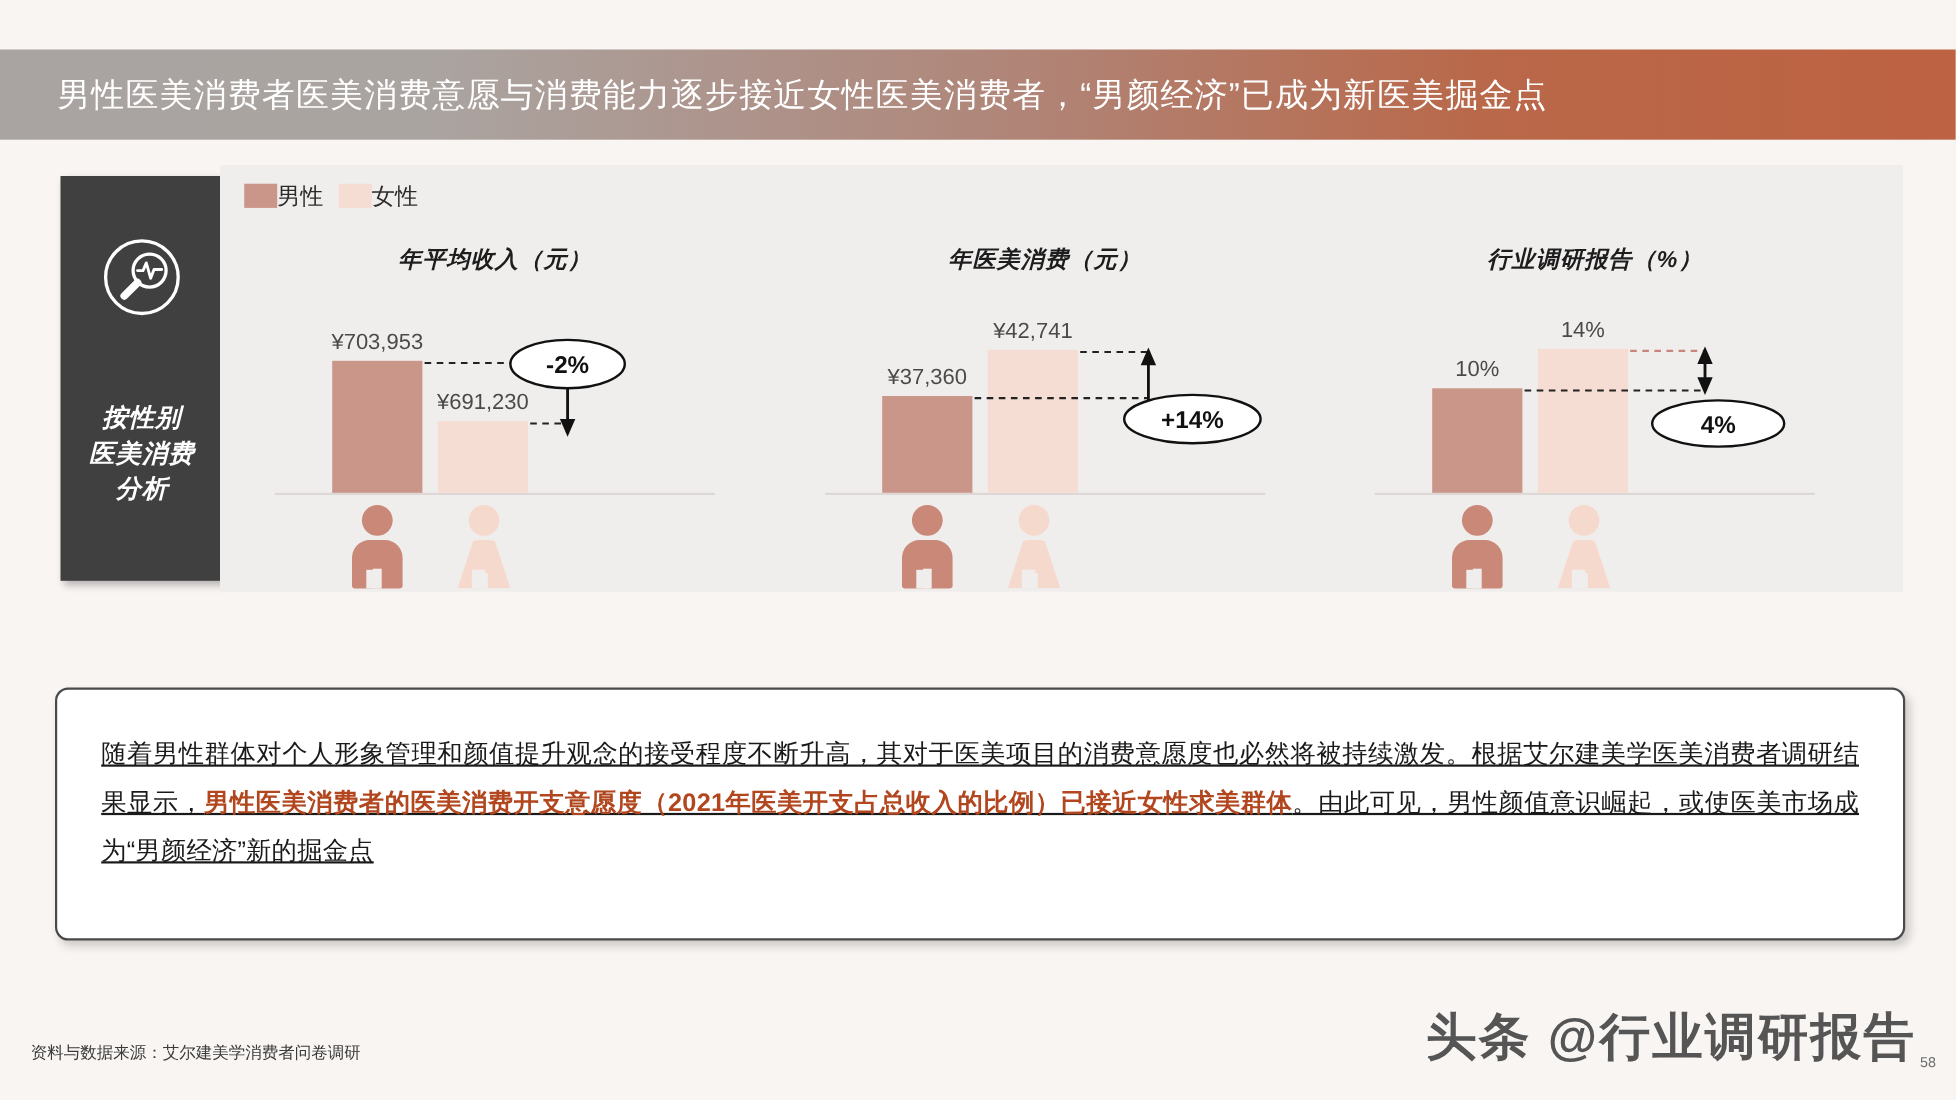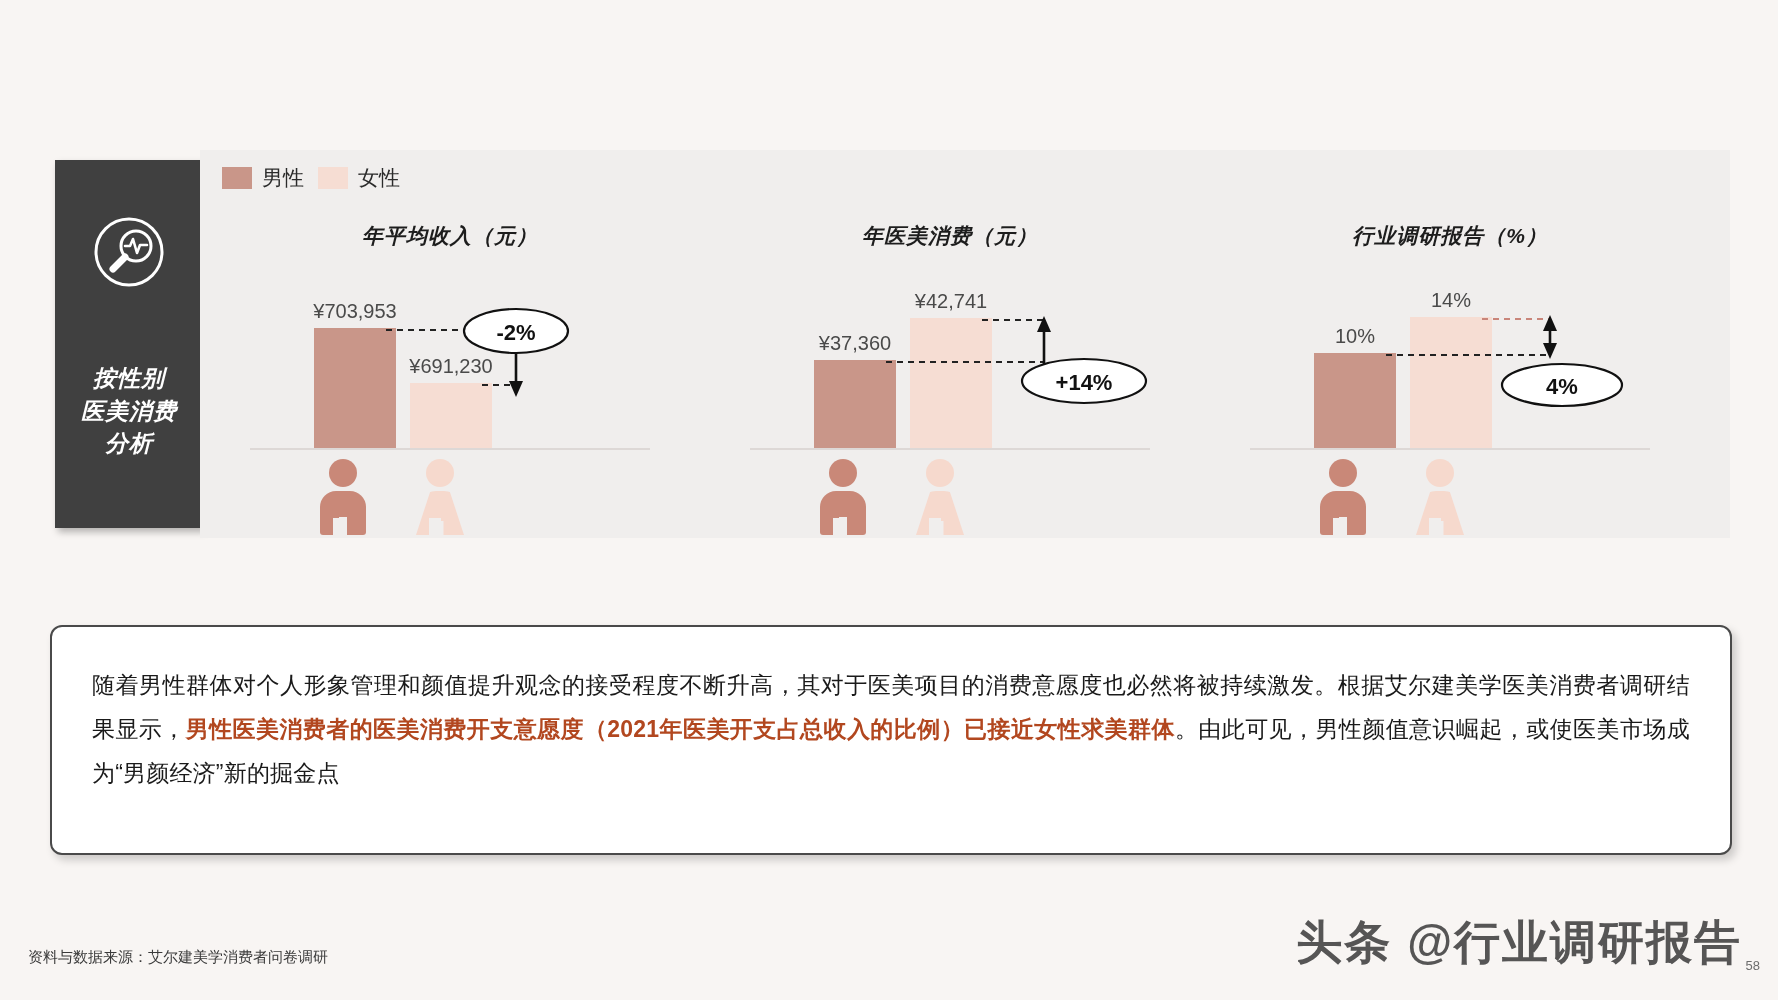--- a/index.html
+++ b/index.html
@@ -63,21 +63,21 @@
     width: 1530px; height: 388px;
     background: #f0eeed;
   }
   .legend {
     position: absolute;
     left: 22px; top: 14px;
     display: flex;
     align-items: center;
     gap: 14px;
   }
-  .legend-item { display: flex; align-items: center; gap: 10px; }
+  .legend-item { display: flex; align-items: center; }
   .legend-swatch { width: 30px; height: 22px; display:block; }
   .legend-label { font-size: 21px; color: #2b2b2b; }
 
   .groups {
     position: absolute;
     left: 0; top: 0;
     width: 1530px; height: 388px;
   }
   .group {
     position: absolute;
@@ -108,21 +108,20 @@
   .baseline {
     position: absolute;
     left: 30px; bottom: 0;
     width: 400px; height: 2px;
     background: #ddd8d6;
   }
   .bar {
     position: absolute;
     bottom: 2px;
     width: 82px;
-    margin-left: 12px;
   }
   .bar.male   { background: #c99689; }
   .bar.female { background: #f6ddd3; }
   .bar-value {
     position: absolute;
     bottom: 100%;
     left: 50%;
     transform: translateX(-50%);
     margin-bottom: 5px;
     font-size: 20px;
@@ -203,20 +202,21 @@
     border-radius: 12px;
     box-shadow: 4px 5px 9px rgba(0,0,0,0.18);
     padding: 36px 40px;
   }
   .textbox p {
     font-size: 23px;
     line-height: 1.92;
     color: #1a1a1a;
     text-align: justify;
     letter-spacing: 0.2px;
+    text-decoration: underline;
   }
   .hl { color: #b2471f; font-weight: bold; }
 
   
   .source-note {
     position: absolute;
     left: 28px; top: 948px;
     font-size: 15px;
     color: #3a3a3a;
   }
@@ -236,20 +236,23 @@
     right: 18px; top: 958px;
     font-size: 13px;
     color: #6d6d6d;
   }
 </style>
 </head>
 <body>
 
 <div id="slide">
 
+  <div class="header-band">
+    <div class="header-title">男性医美消费者医美消费意愿与消费能力逐步接近女性医美消费者，“男颜经济”已成为新医美掘金点</div>
+  </div>
 
   <div class="side-badge">
     <div class="badge-icon">
       <svg width="84" height="84" viewBox="0 0 84 84">
         <circle cx="42" cy="40" r="33" fill="none" stroke="#ffffff" stroke-width="3"></circle>
         <circle cx="49" cy="34" r="15" fill="none" stroke="#ffffff" stroke-width="3"></circle>
         <line x1="38" y1="45" x2="26" y2="57" stroke="#ffffff" stroke-width="7" stroke-linecap="round"></line>
         <polyline points="38,34 43,34 46,27 50,41 53,33 60,33" fill="none" stroke="#ffffff" stroke-width="2.6" stroke-linejoin="round" stroke-linecap="round"></polyline>
       </svg>
     </div>

